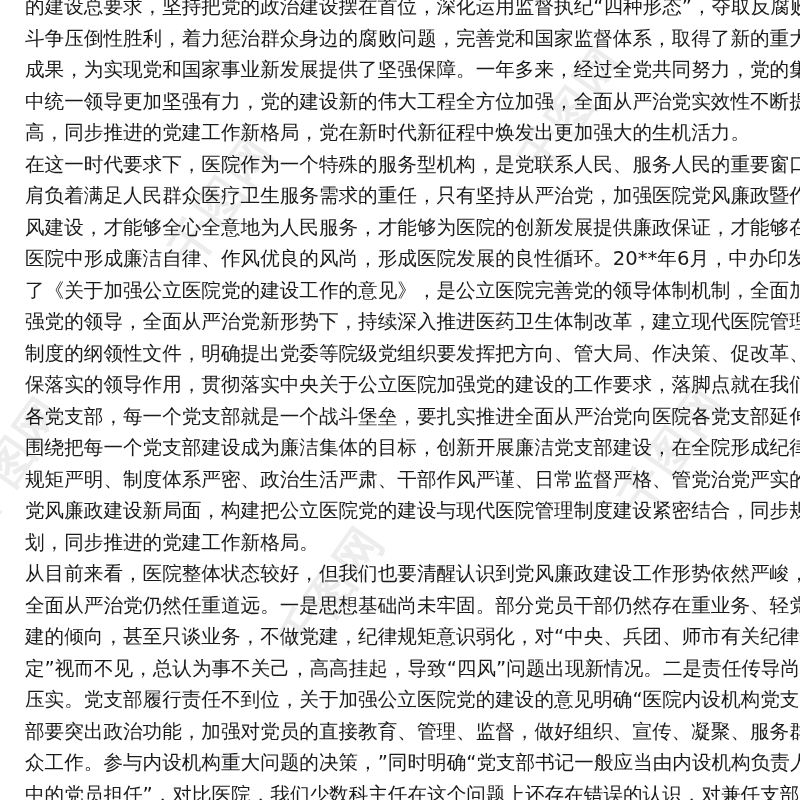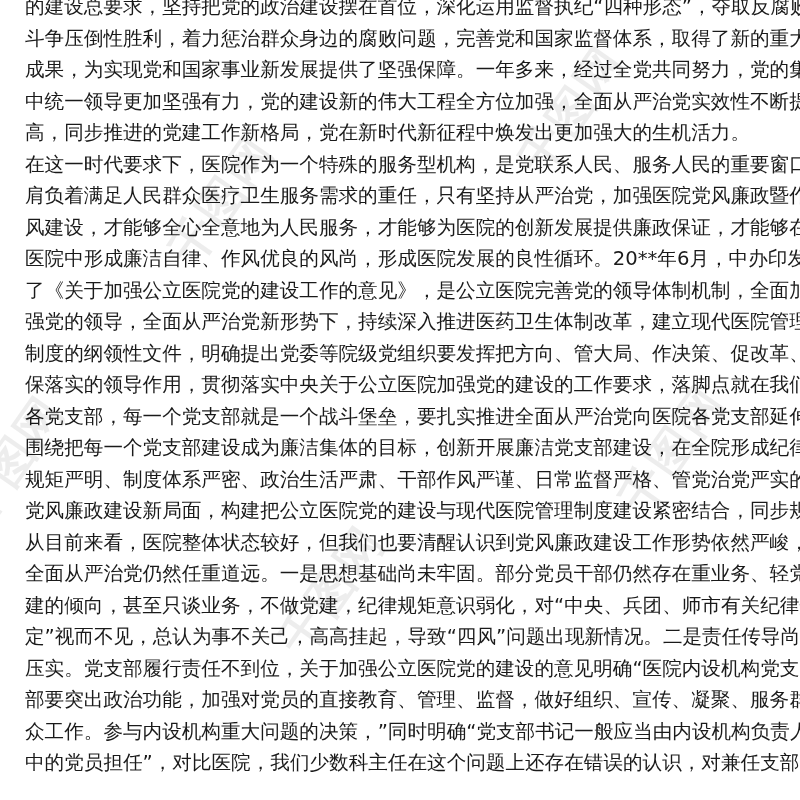--- a/index.html
+++ b/index.html
@@ -697,20 +697,21 @@
         <span class="ch">设</span>
         <span class="ch">紧</span>
         <span class="ch">密</span>
         <span class="ch">结</span>
         <span class="ch">合</span>
         <span class="ch">，</span>
         <span class="ch">同</span>
         <span class="ch">步</span>
         <span class="ch">规</span>
       </div>
+      <div class="line last">划，同步推进的党建工作新格局。</div>
     </div>
     <div>
       <div class="line">
         <span class="ch">从</span>
         <span class="ch">目</span>
         <span class="ch">前</span>
         <span class="ch">来</span>
         <span class="ch">看</span>
         <span class="ch">，</span>
         <span class="ch">医</span>

